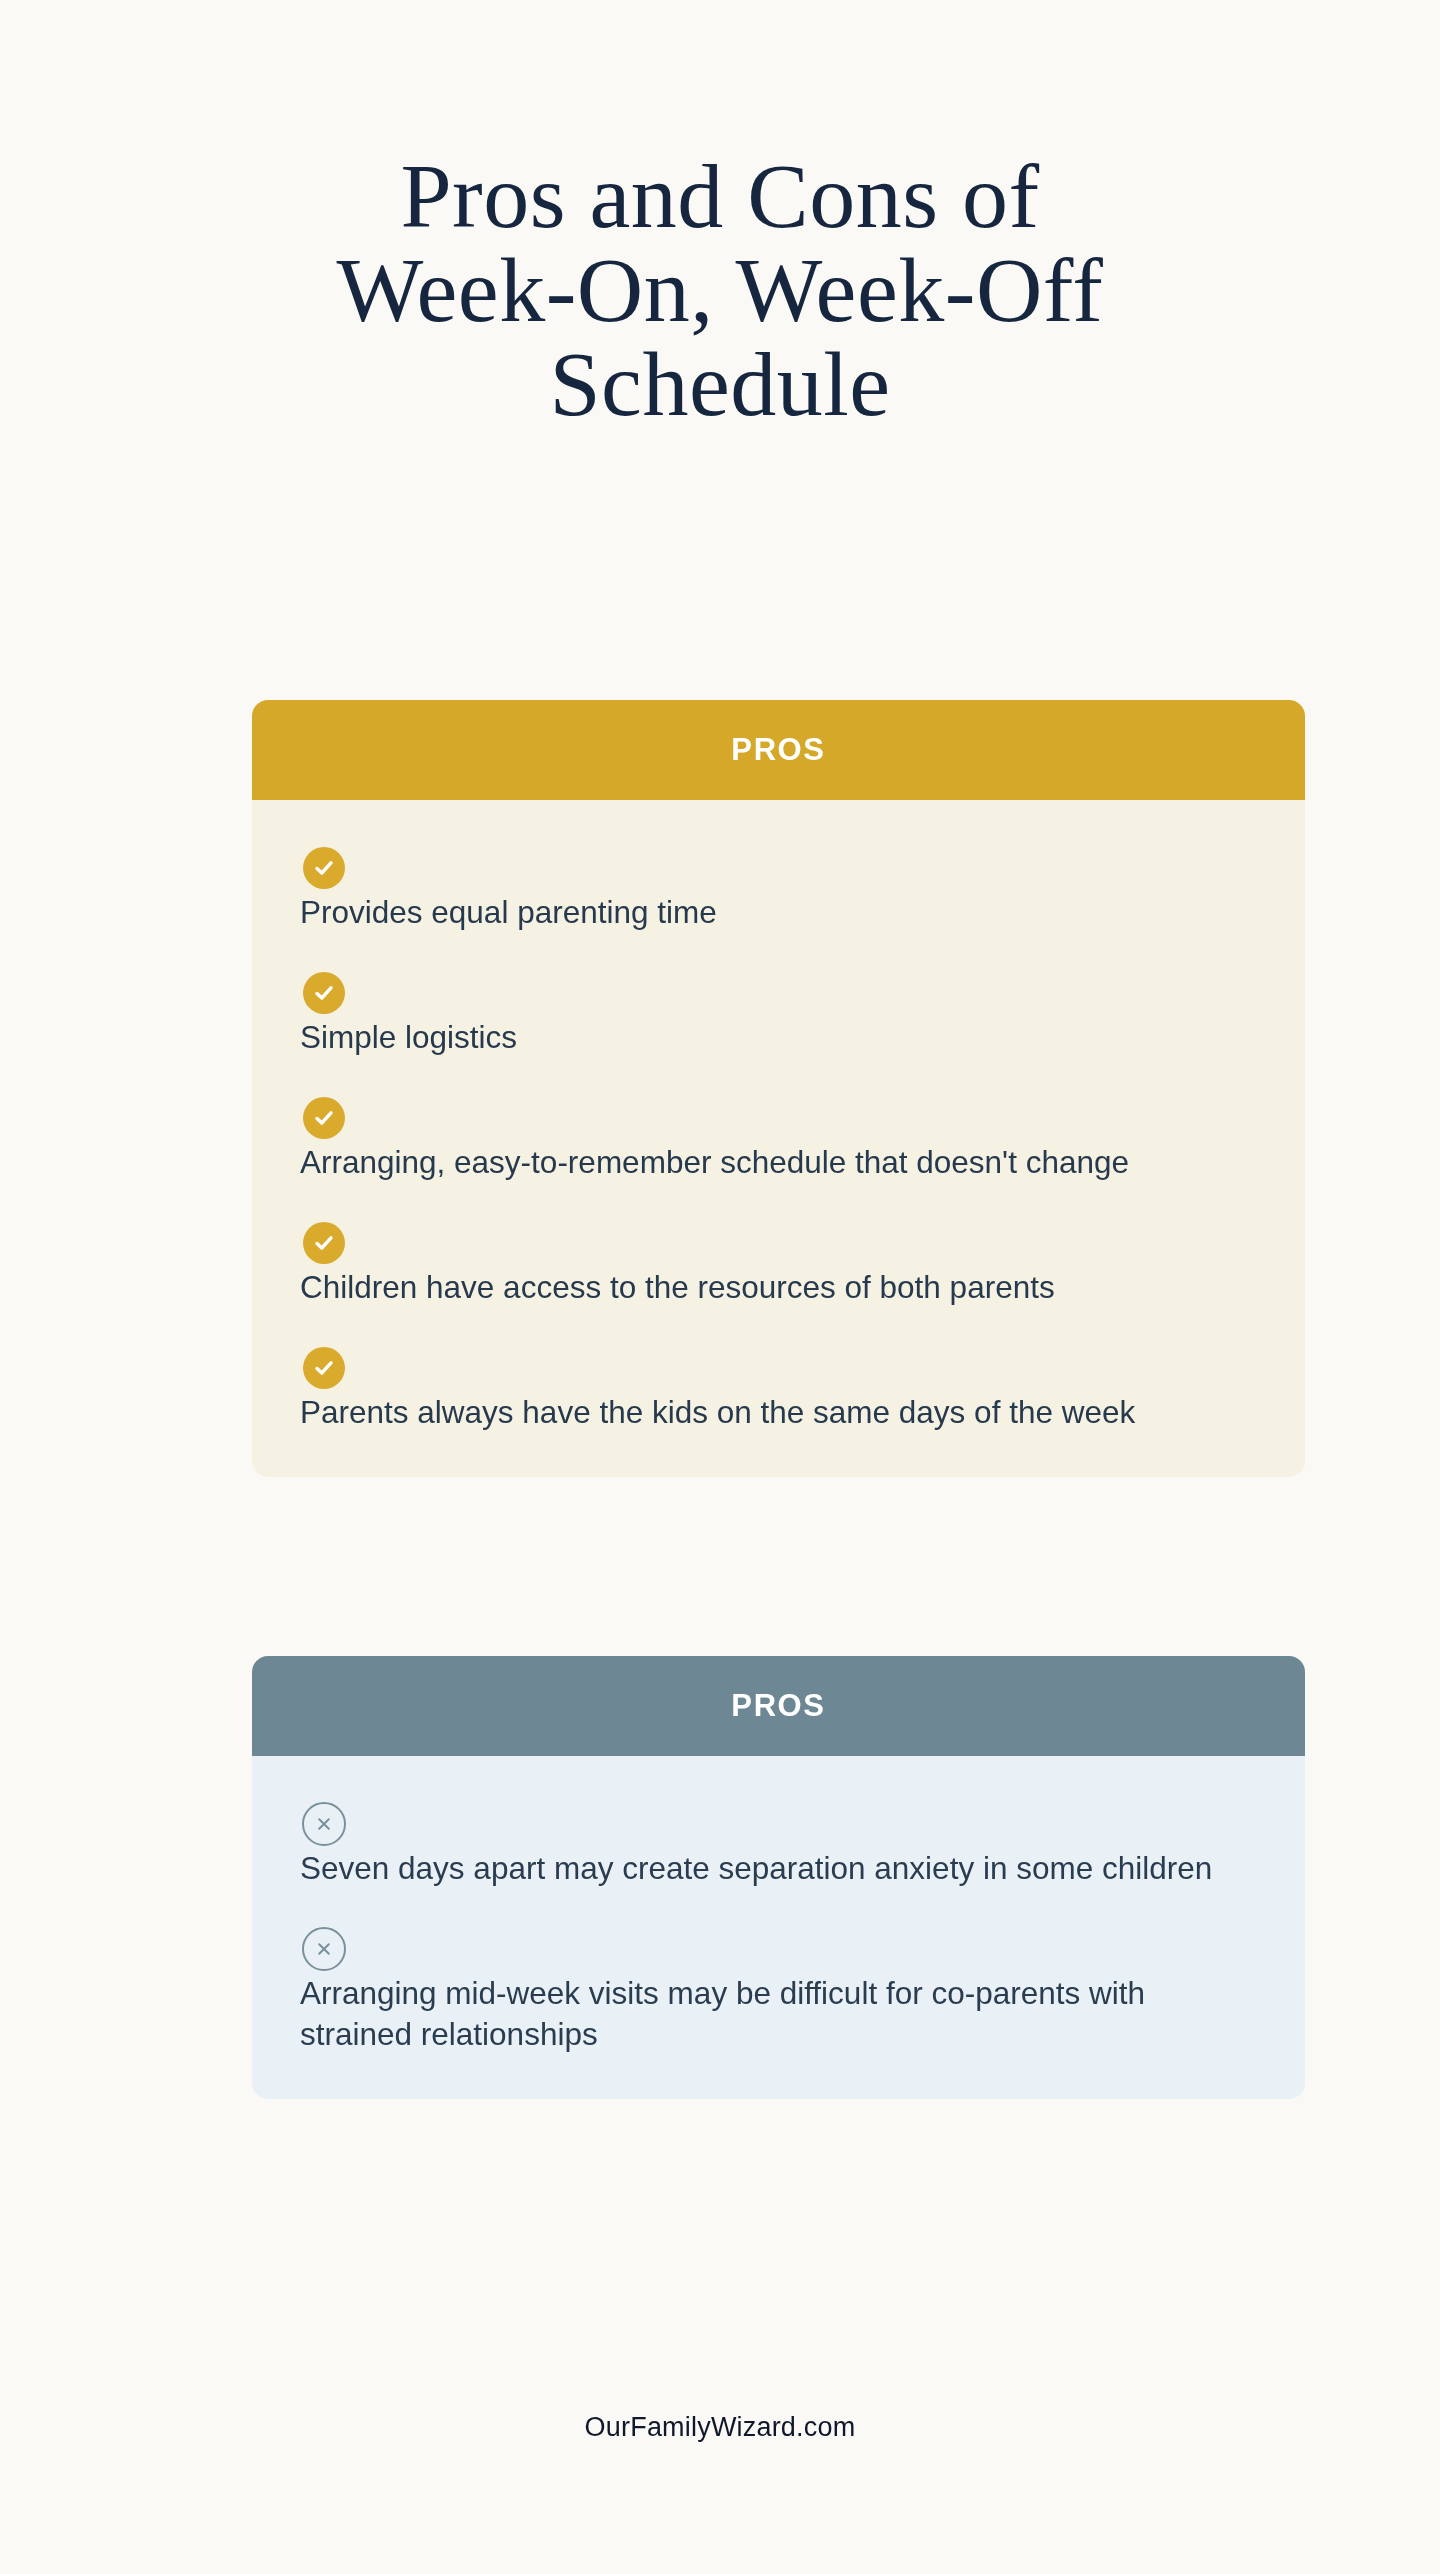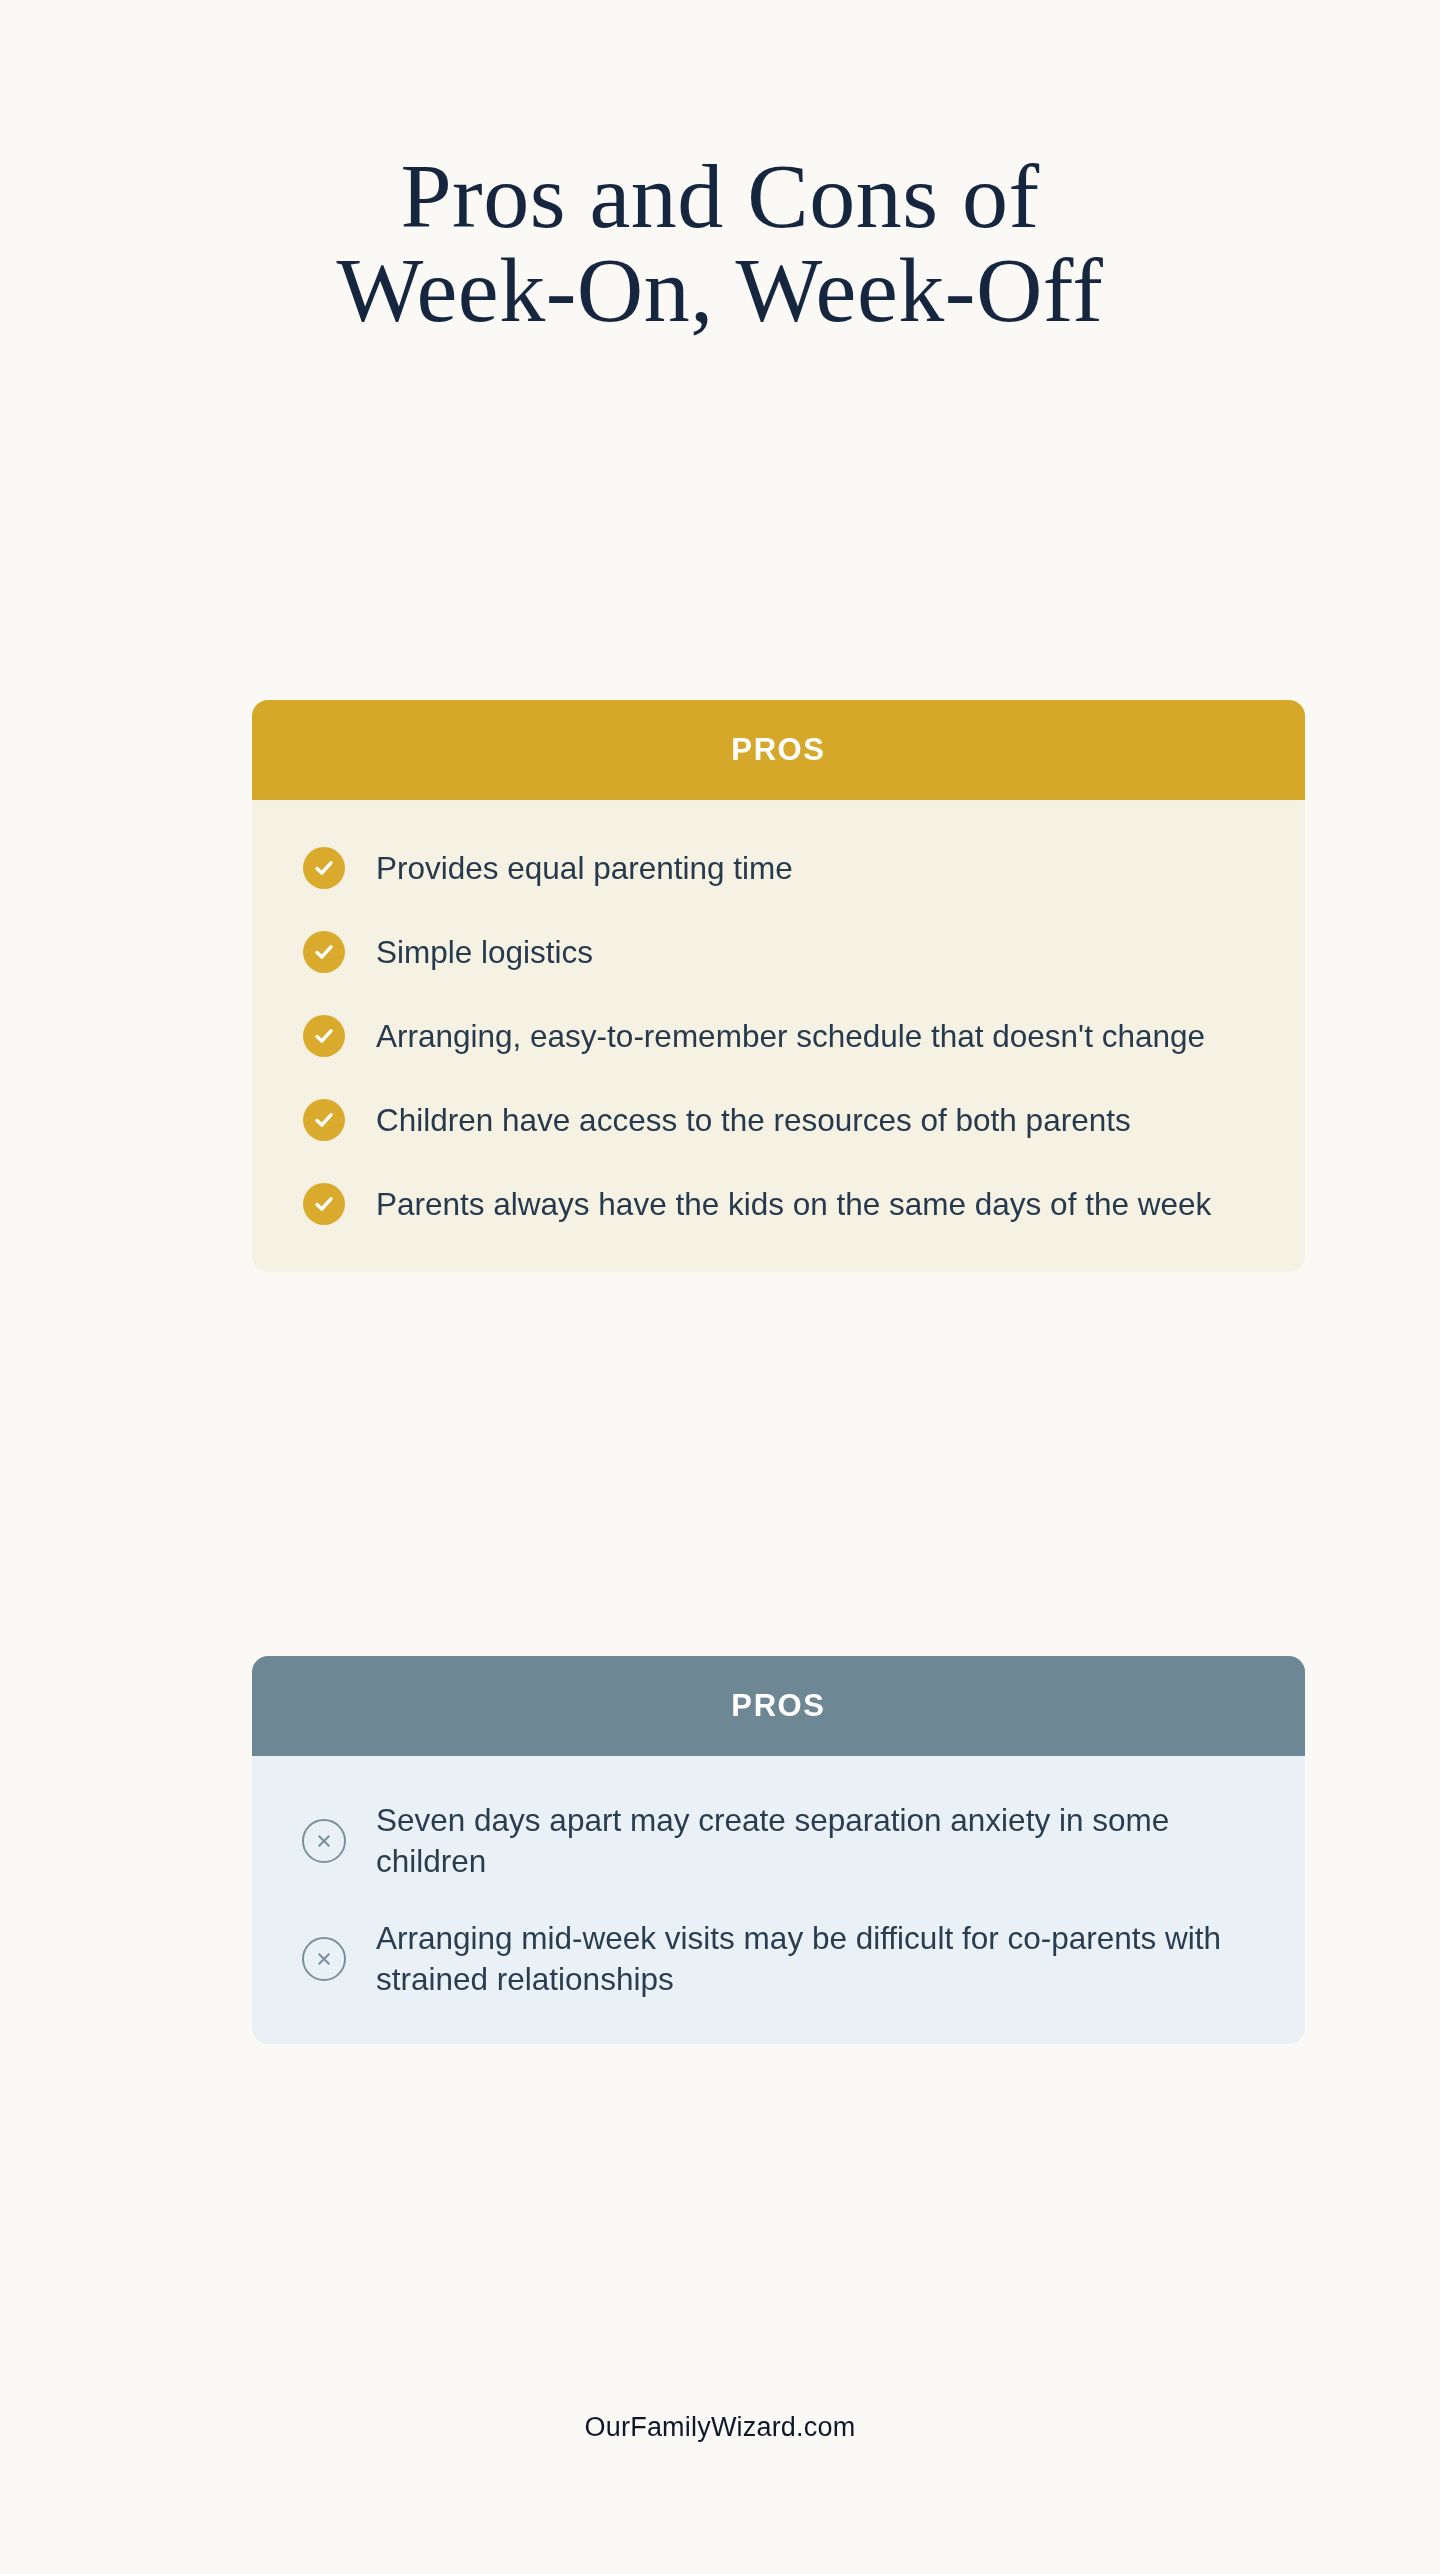--- a/index.html
+++ b/index.html
@@ -67,22 +67,22 @@
 
   .card-body {
     padding: 44px 56px 44px 48px;
   }
   .body-pros { background: #f5f2e4; }
   .body-cons { background: #e9f1f7; }
 
   
   .item {
     display: flex;
-    align-items: center;
     margin-bottom: 36px;
+    flex-direction: column;
   }
   .item:last-child { margin-bottom: 0; }
 
   .item-icon {
     flex: 0 0 auto;
     width: 48px;
     height: 48px;
     margin-right: 28px;
     display: flex;
     align-items: center;
@@ -136,20 +136,21 @@
 </style>
 </head>
 <body>
 
 <div class="page">
 
   <div class="title-wrap">
     <h1 class="title">
       <span class="title-line">Pros and Cons of</span>
       <span class="title-line">Week-On, Week-Off</span>
+      <span class="title-line">Schedule</span>
     </h1>
   </div>
 
   <div class="card card-pros">
     <div class="card-header header-pros">
       <span>PROS</span>
     </div>
     <div class="card-body body-pros">
 
       <div class="item">

